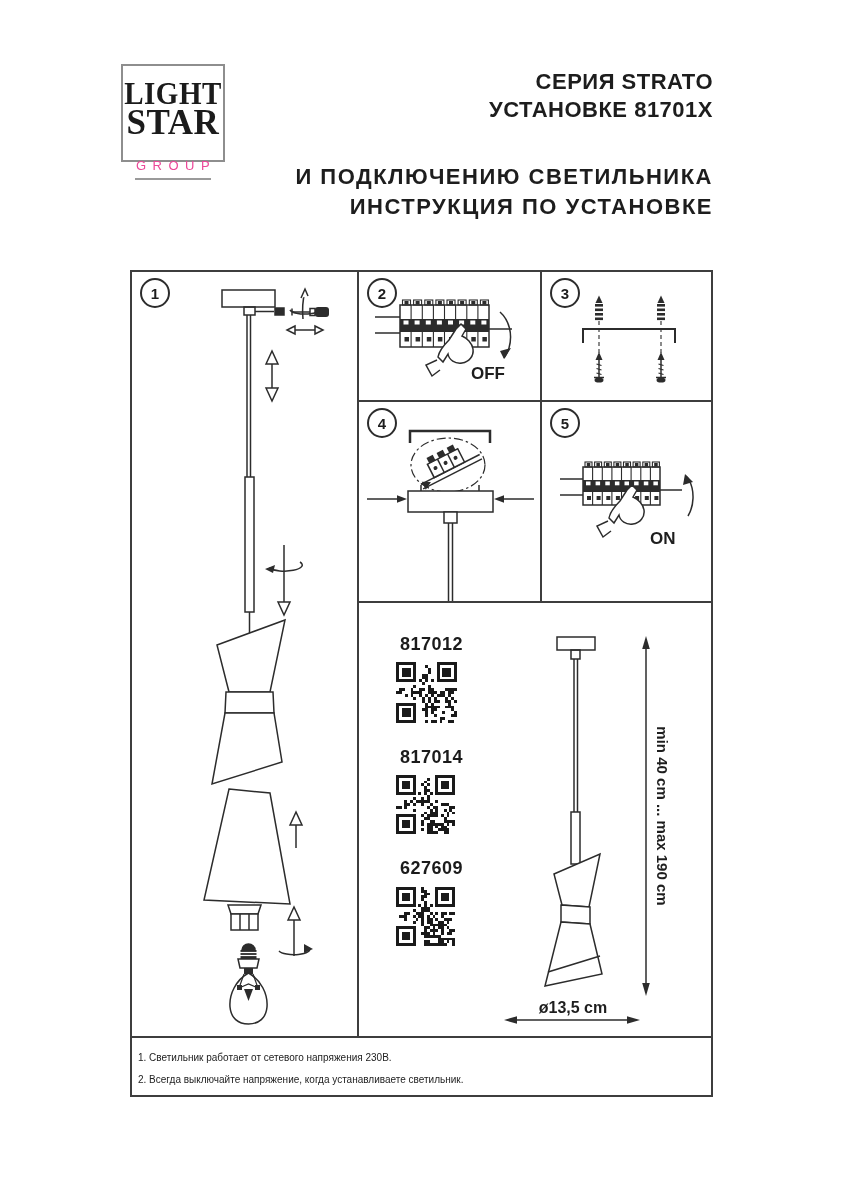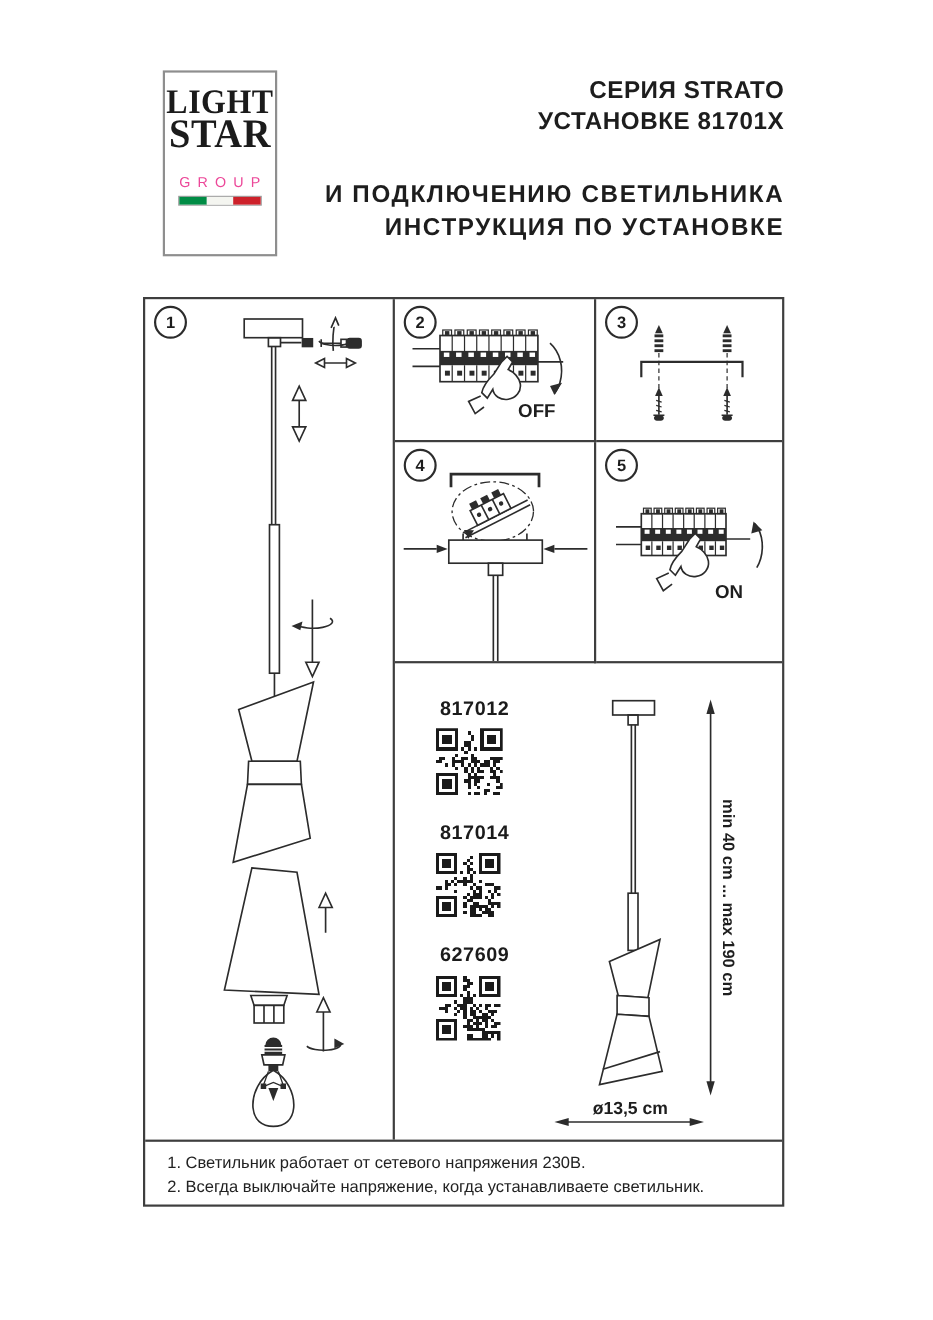--- a/index.html
+++ b/index.html
@@ -1,20 +1,20 @@
 <!DOCTYPE html>
 <html style="--line: #2c2c2c; --flag-green: #008C45; --flag-white: #F4F5F0; --flag-red: #CD212A;"><head>
 <meta charset="utf-8">
 <style>
   html,body{margin:0;padding:0;background:#fff;}
   .page{position:relative;width:848px;height:1200px;background:#fff;
         font-family:"Liberation Sans",sans-serif;color:#1d1d1d;overflow:hidden;}
 
   
-  .logo-box{position:absolute;left:148px;top:64px;width:104px;height:169px;
+  .logo-box{position:absolute;left:121px;top:64px;width:104px;height:98px;
             border:2px solid #8e8e8e;box-sizing:border-box;display:flex;
             flex-direction:column;align-items:center;padding-top:14px;background:#fff;}
   .logo-light{font-family:"Liberation Serif",serif;font-weight:bold;font-size:29px;
               line-height:26px;letter-spacing:.5px;color:#1b1b1b;transform:scaleY(1.08);}
   .logo-star{font-family:"Liberation Serif",serif;font-weight:bold;font-size:35px;
              line-height:32px;letter-spacing:.5px;color:#1b1b1b;transform:scaleY(1.05);}
   .logo-group{font-size:13px;letter-spacing:6.5px;margin-top:20px;margin-left:6px;color:#ec4899;}
   .logo-flag{width:74px;height:7px;border:1px solid #9a9a9a;display:flex;margin-top:5px;}
   .logo-flag span{flex:1;}
   .logo-flag .g{background:var(--flag-green,#008C45);}
@@ -30,21 +30,21 @@
   .sheet{position:absolute;left:130px;top:270px;width:583px;height:827px;
          border:2px solid #3e3e3e;box-sizing:border-box;background:#fff;}
   .panel{position:absolute;box-sizing:border-box;}
   .p1{left:0;top:0;width:227px;height:764px;border-right:2px solid #3e3e3e;}
   .p2{left:227px;top:0;width:183px;height:130px;border-right:2px solid #3e3e3e;border-bottom:2px solid #3e3e3e;}
   .p3{left:410px;top:0;width:169px;height:130px;border-bottom:2px solid #3e3e3e;}
   .p4{left:227px;top:130px;width:183px;height:201px;border-right:2px solid #3e3e3e;border-bottom:2px solid #3e3e3e;}
   .p5{left:410px;top:130px;width:169px;height:201px;border-bottom:2px solid #3e3e3e;}
   .p6{left:227px;top:331px;width:388px;height:433px;}
   .notes{left:0;top:764px;width:579px;height:59px;border-top:2px solid #3e3e3e;
-         padding:9px 0 0 20px;font-size:15px;line-height:22px;color:#222;}
+         padding:9px 0 0 6px;font-size:10px;line-height:22px;color:#222;}
 
   .badge{position:absolute;left:8px;top:6px;width:26px;height:26px;border:2px solid #2c2c2c;
          border-radius:50%;display:flex;align-items:center;justify-content:center;
          font-size:15px;font-weight:bold;background:#fff;z-index:2;}
 
   .panel svg{position:absolute;left:0;top:0;}
 
   .article-label{position:absolute;left:41px;font-size:18px;font-weight:bold;letter-spacing:.5px;color:#1b1b1b;}
   .qr{position:absolute;left:37px;}
 </style>

